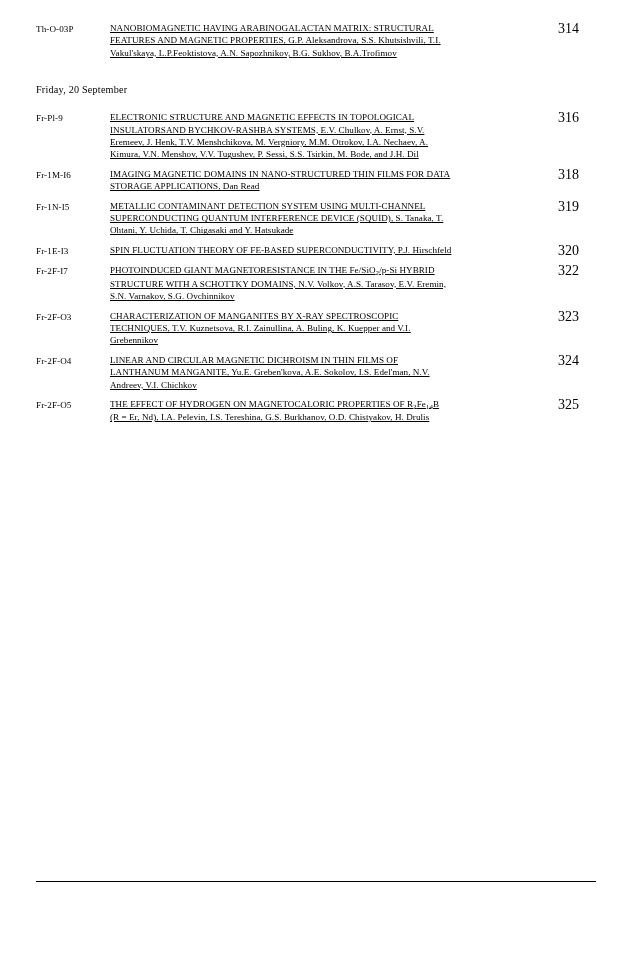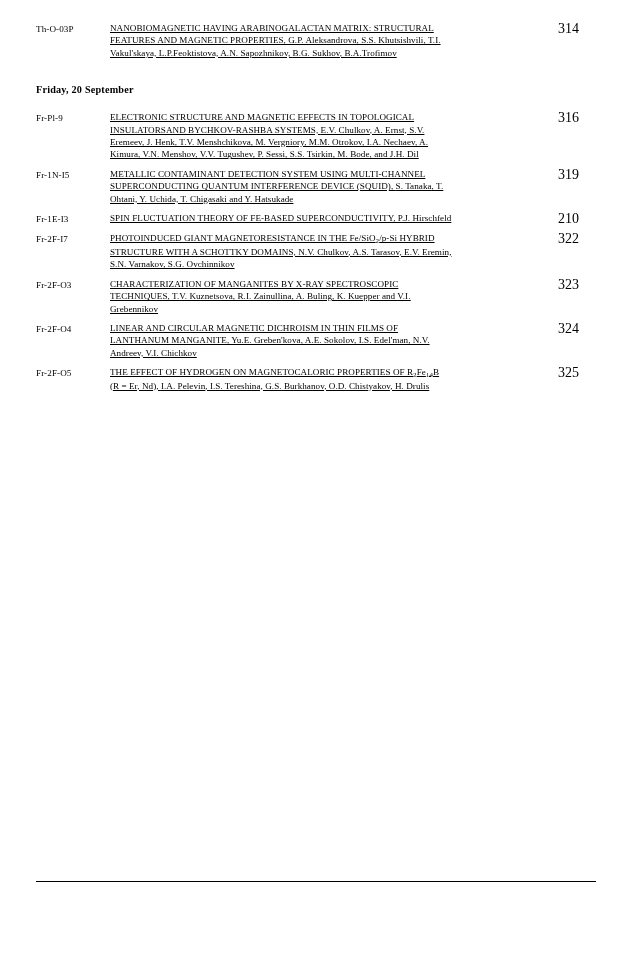--- a/index.html
+++ b/index.html
@@ -54,21 +54,21 @@
     padding-top: 1px !important;
   }
   .entry-row td {
     padding-bottom: 7px !important;
   }
   .u {
     text-decoration: underline;
   }
   .section-head {
     font-size: 10.2px;
-    font-weight: bold;
+    font-weight: normal;
     margin: 18px 0 16px 0;
     letter-spacing: 0.2px;
   }
   .first-block {
     margin-bottom: 0;
   }
   .page-rule {
     position: absolute;
     left: 36px;
     right: 36px;
@@ -118,40 +118,48 @@
           <td class="col-code">Fr-Pl-9</td>
           <td class="col-title">
             <span class="title-line"><span>ELECTRONIC STRUCTURE AND MAGNETIC EFFECTS IN TOPOLOGICAL</span></span>
             <span class="title-line"><span>INSULATORSAND BYCHKOV-RASHBA SYSTEMS, </span><span class="u">E.V. Chulkov</span><span>, A. Ernst, S.V.</span></span>
             <span class="title-line"><span>Eremeev, J. Henk, T.V. Menshchikova, M. Vergniory, M.M. Otrokov, I.A. Nechaev, A.</span></span>
             <span class="title-line"><span>Kimura, V.N. Menshov, V.V. Tugushev, P. Sessi, S.S. Tsirkin, M. Bode, and J.H. Dil</span></span>
           </td>
           <td class="col-page">316</td>
         </tr>
         <tr class="entry-row">
+          <td class="col-code">Fr-1M-I6</td>
+          <td class="col-title">
+            <span class="title-line"><span>IMAGING MAGNETIC DOMAINS IN NANO-STRUCTURED THIN FILMS FOR DATA</span></span>
+            <span class="title-line"><span>STORAGE APPLICATIONS, </span><span class="u">Dan Read</span></span>
+          </td>
+          <td class="col-page">318</td>
+        </tr>
+        <tr class="entry-row">
           <td class="col-code">Fr-1N-I5</td>
           <td class="col-title">
             <span class="title-line"><span>METALLIC CONTAMINANT DETECTION SYSTEM USING MULTI-CHANNEL</span></span>
             <span class="title-line"><span>SUPERCONDUCTING QUANTUM INTERFERENCE DEVICE (SQUID), </span><span class="u">S. Tanaka</span><span>, T.</span></span>
             <span class="title-line"><span>Ohtani, Y. Uchida, T. Chigasaki and Y. Hatsukade</span></span>
           </td>
           <td class="col-page">319</td>
         </tr>
         <tr class="entry-row">
           <td class="col-code">Fr-1E-I3</td>
           <td class="col-title">
             <span class="title-line"><span>SPIN FLUCTUATION THEORY OF FE-BASED SUPERCONDUCTIVITY, P.J. Hirschfeld</span></span>
           </td>
-          <td class="col-page">210</td>
+          <td class="col-page">320</td>
         </tr>
         <tr class="entry-row">
           <td class="col-code">Fr-2F-I7</td>
           <td class="col-title">
             <span class="title-line"><span>PHOTOINDUCED GIANT MAGNETORESISTANCE IN THE Fe/SiO</span><sub>2</sub><span>/p-Si HYBRID</span></span>
-            <span class="title-line"><span>STRUCTURE WITH A SCHOTTKY DOMAINS, </span><span class="u">N.V. Chulkov</span><span>, A.S. Tarasov, E.V. Eremin,</span></span>
+            <span class="title-line"><span>STRUCTURE WITH A SCHOTTKY DOMAINS, </span><span class="u">N.V. Volkov</span><span>, A.S. Tarasov, E.V. Eremin,</span></span>
             <span class="title-line"><span>S.N. Varnakov, S.G. Ovchinnikov</span></span>
           </td>
           <td class="col-page">322</td>
         </tr>
         <tr class="entry-row">
           <td class="col-code">Fr-2F-O3</td>
           <td class="col-title">
             <span class="title-line"><span>CHARACTERIZATION OF MANGANITES BY X-RAY SPECTROSCOPIC</span></span>
             <span class="title-line"><span>TECHNIQUES, T.V. Kuznetsova, R.I. Zainullina, A. Buling, K. Kuepper and </span><span class="u">V.I.</span></span>
             <span class="title-line"><span class="u">Grebennikov</span></span>

